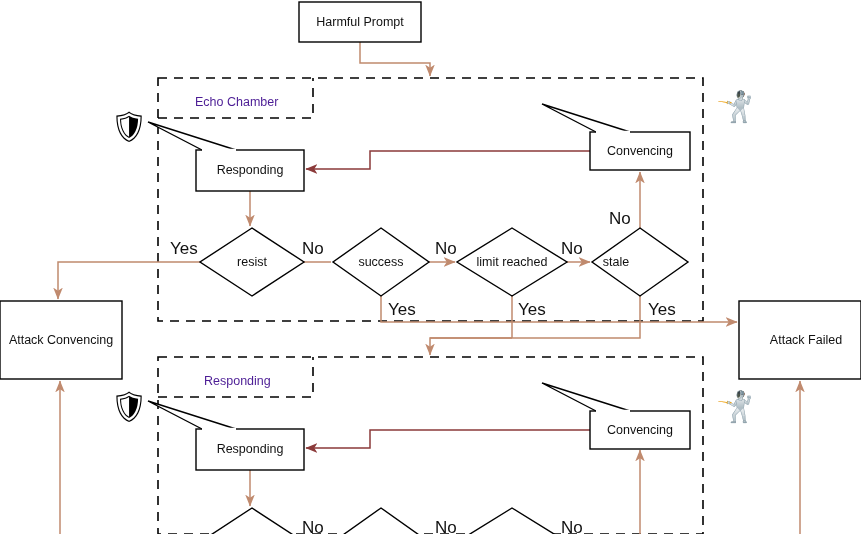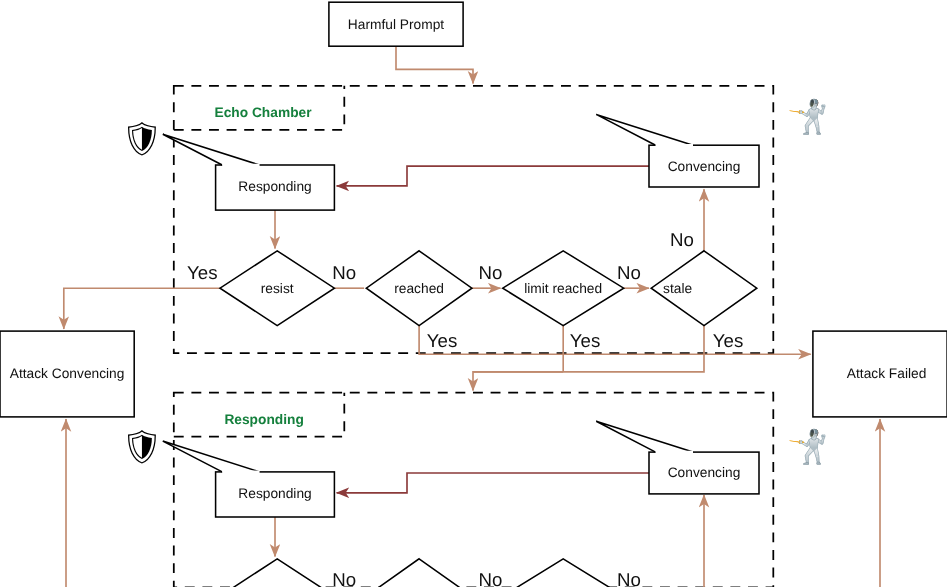--- a/index.html
+++ b/index.html
@@ -9,21 +9,21 @@
   svg#canvas{position:absolute;left:0;top:0;width:861px;height:534px;}
   .nodeLabel{
     position:absolute;display:flex;align-items:center;justify-content:center;
     font-size:12.5px;color:#111111;text-align:center;line-height:1.15;
     pointer-events:none;white-space:nowrap;
   }
   .edgeLabel{
     position:absolute;font-size:17px;color:#111111;white-space:nowrap;
   }
   .groupTitle{
-    position:absolute;font-size:12.5px;color:#15803d;white-space:nowrap;font-weight:bold;
+    position:absolute;font-size:12.5px;color:#4c1d95;white-space:nowrap;
   }
   .emoji{position:absolute;font-size:30px;line-height:1;
          font-family:"DejaVu Sans",sans-serif;}
 </style>
 </head>
 <body>
 
 <div id="stage">
 
   <svg id="canvas" xmlns="http://www.w3.org/2000/svg">
@@ -97,21 +97,21 @@
 
   <div id="labels-layer">
       <div class="groupTitle" style="left: 195px; top: 95px;">Echo Chamber</div>
       <div class="groupTitle" style="left: 204px; top: 374px;">Responding</div>
       <div class="nodeLabel" style="left: 299px; top: 2px; width: 122px; height: 40px;">Harmful Prompt</div>
       <div class="nodeLabel" style="left: 0px; top: 301px; width: 122px; height: 78px;">Attack Convencing</div>
       <div class="nodeLabel" style="left: 739px; top: 301px; width: 134px; height: 78px;">Attack Failed</div>
       <div class="nodeLabel" style="left: 196px; top: 150px; width: 108px; height: 41px;">Responding</div>
       <div class="nodeLabel" style="left: 590px; top: 132px; width: 100px; height: 38px;">Convencing</div>
       <div class="nodeLabel" style="left: 200px; top: 228px; width: 104px; height: 68px;">resist</div>
-      <div class="nodeLabel" style="left: 333px; top: 228px; width: 96px; height: 68px;">reached</div>
+      <div class="nodeLabel" style="left: 333px; top: 228px; width: 96px; height: 68px;">success</div>
       <div class="nodeLabel" style="left: 457px; top: 228px; width: 110px; height: 68px;">limit reached</div>
       <div class="nodeLabel" style="left: 568px; top: 228px; width: 96px; height: 68px;">stale</div>
       <div class="nodeLabel" style="left: 196px; top: 429px; width: 108px; height: 41px;">Responding</div>
       <div class="nodeLabel" style="left: 590px; top: 411px; width: 100px; height: 38px;">Convencing</div>
       <div class="edgeLabel" style="left: 170px; top: 239px;">Yes</div>
       <div class="edgeLabel" style="left: 302px; top: 239px;">No</div>
       <div class="edgeLabel" style="left: 435px; top: 239px;">No</div>
       <div class="edgeLabel" style="left: 388px; top: 300px;">Yes</div>
       <div class="edgeLabel" style="left: 561px; top: 239px;">No</div>
       <div class="edgeLabel" style="left: 518px; top: 300px;">Yes</div>

